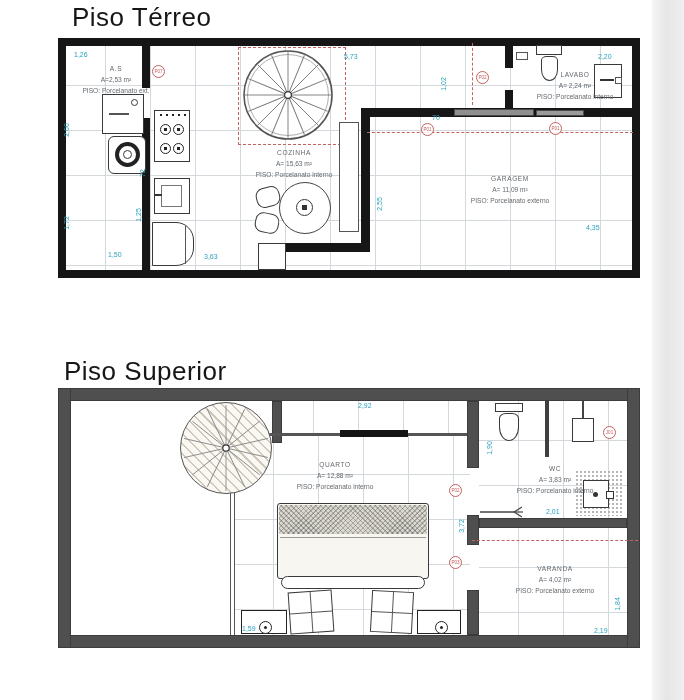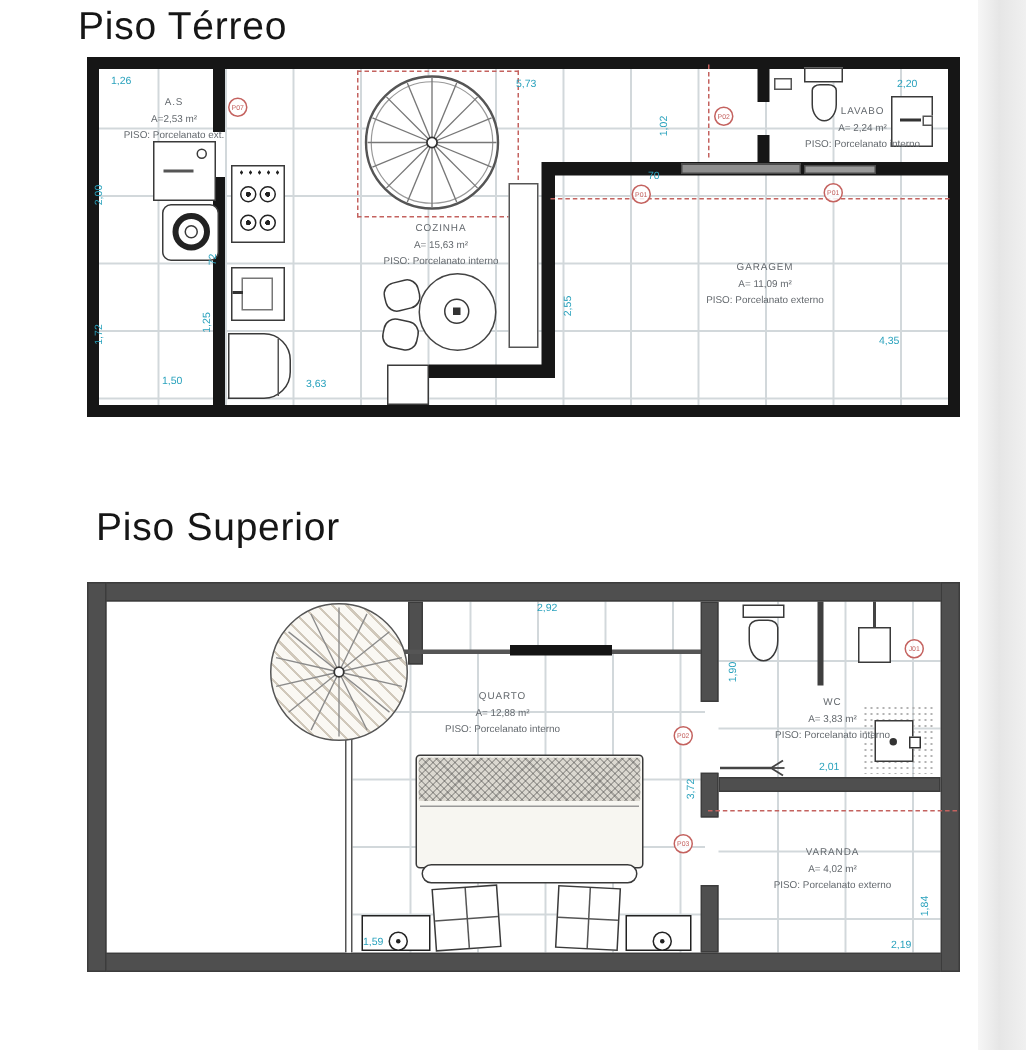--- a/index.html
+++ b/index.html
@@ -42,21 +42,21 @@
          repeating-linear-gradient(45deg,rgba(50,50,50,.30) 0 1px,transparent 1px 3.5px),
          repeating-linear-gradient(-45deg,rgba(50,50,50,.30) 0 1px,transparent 1px 3.5px)}
   .dots{background-image:radial-gradient(circle,#b3b3b3 .7px,transparent .9px);background-size:4px 4px}
   .edge-strip{position:absolute;background:linear-gradient(90deg,#f6f6f6,#e6e6e6 45%,#f0f0f0)}
 </style>
 </head>
 <body>
 
 <div class="edge-strip" style="left:652px;top:0;width:32px;height:700px"></div>
 
-<div class="title" style="left:52px;top:2px">Piso Térreo</div>
+<div class="title" style="left:72px;top:2px">Piso Térreo</div>
 
 <div class="plan" style="left:58px;top:38px;width:582px;height:240px">
   <div class="grid" style="left:8px;top:8px;right:8px;bottom:8px"></div>
 
   <div class="wt" style="left:0;top:0;width:582px;height:8px"></div>
   <div class="wt" style="left:0;top:232px;width:582px;height:8px"></div>
   <div class="wt" style="left:0;top:0;width:8px;height:240px"></div>
   <div class="wt" style="left:574px;top:0;width:8px;height:240px"></div>
 
   <div class="wt" style="left:84px;top:0;width:8px;height:50px"></div>
@@ -181,21 +181,21 @@
       <span>P02</span>
     </div>
   <div class="tag" style="left:363px;top:85px">
       <span>P01</span>
     </div>
   <div class="tag" style="left:491px;top:84px">
       <span>P01</span>
     </div>
 </div>
 
-<div class="title" style="left:64px;top:336px">Piso Superior</div>
+<div class="title" style="left:64px;top:356px">Piso Superior</div>
 
 <div class="plan" style="left:58px;top:388px;width:582px;height:260px">
 
   <div class="grid" style="left:216px;top:13px;width:196px;height:34px"></div>
   <div class="grid" style="left:176px;top:47px;width:236px;height:200px"></div>
   <div class="grid" style="left:421px;top:13px;width:148px;height:117px"></div>
   <div class="grid" style="left:421px;top:140px;width:148px;height:107px"></div>
 
   <div class="ws" style="left:0;top:0;width:582px;height:13px"></div>
   <div class="ws" style="left:0;top:247px;width:582px;height:13px"></div>

